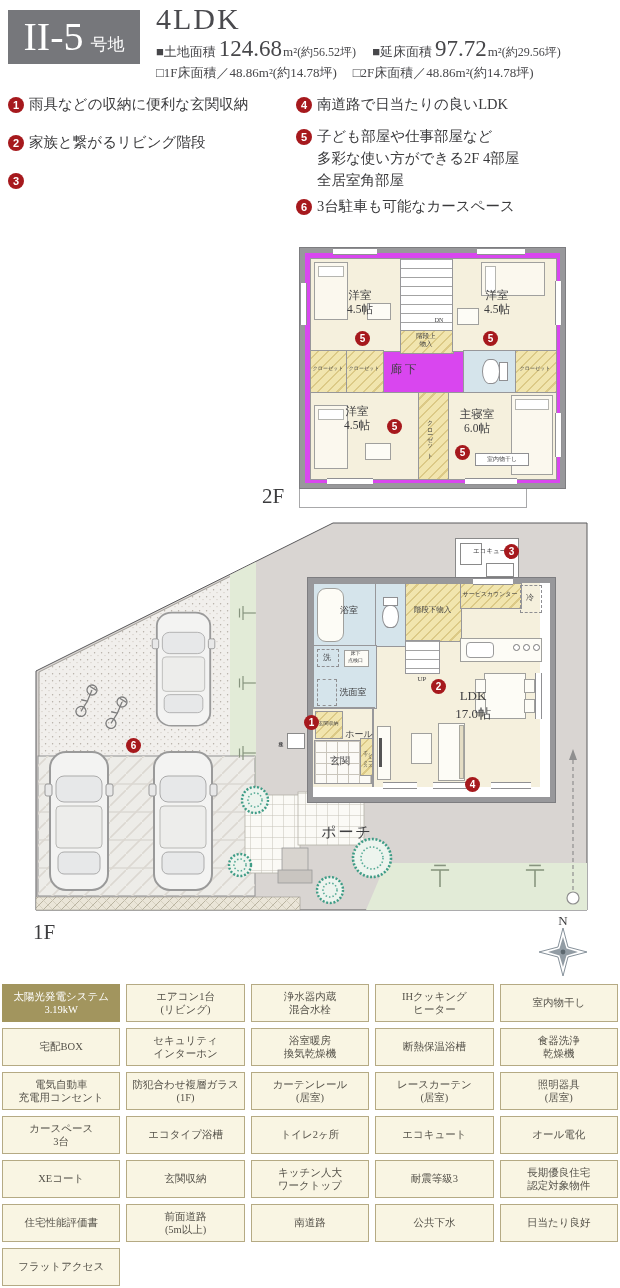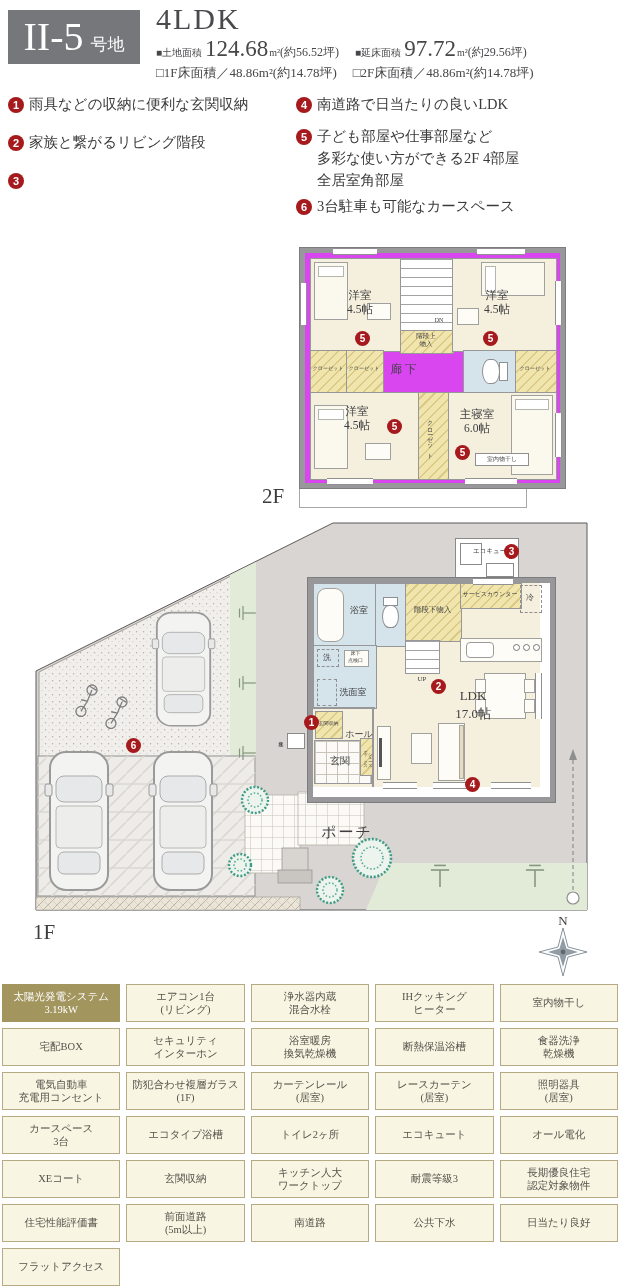--- a/index.html
+++ b/index.html
@@ -7,21 +7,21 @@
          font-family:"Liberation Serif","DejaVu Serif",serif;color:#3f3f43;}
   .abs{position:absolute;}
   .label{position:absolute;color:#3e3e40;text-align:center;white-space:pre-line;line-height:1.2;}
   
   #lot-badge{left:8px;top:10px;width:132px;height:54px;background:#76777b;color:#fff;
     display:flex;align-items:baseline;justify-content:center;gap:7px;padding-top:0;}
   #lot-badge .big{font-size:40px;line-height:54px;}
   #lot-badge .small{font-size:17px;}
   #plan-type{left:156px;top:2px;font-size:30px;letter-spacing:2px;color:#4a4a4e;}
   .arealine{position:absolute;display:flex;align-items:baseline;white-space:nowrap;color:#47474a;}
-  .arealine .lab{font-size:10px;}
+  .arealine .lab{font-size:13px;}
   .arealine .val{font-size:23px;margin:0 1px 0 3px;}
   .arealine .apx{font-size:12px;}
   .arealine .gap{width:16px;}
   
   .feat{position:absolute;display:flex;gap:5px;width:288px;}
   .fmk{flex:0 0 16px;width:16px;height:16px;border-radius:50%;background:#a6191d;color:#fff;
        font:bold 11px/16px "Liberation Sans",sans-serif;text-align:center;margin-top:3px;}
   .ftext{font-size:14.5px;line-height:1.5;white-space:pre-line;color:#3a3a3c;}
   
   .house{position:absolute;border:5px solid #98989b;background:#fff;box-shadow:0 0 0 1px #7d7d80;}
@@ -331,21 +331,21 @@
       <div class="furn" style="left:162px;top:116px;width:9px;height:12px;"></div>
       <div class="furn" style="left:211px;top:96px;width:9px;height:12px;"></div>
       <div class="furn" style="left:211px;top:116px;width:9px;height:12px;"></div>
 
       <div class="win" style="left:70px;top:199px;width:34px;height:5px;"></div>
       <div class="win" style="left:120px;top:199px;width:44px;height:5px;"></div>
       <div class="win" style="left:178px;top:199px;width:40px;height:5px;"></div>
       <div class="winv" style="left:222px;top:90px;width:5px;height:46px;"></div>
       <div class="win" style="left:160px;top:-5px;width:40px;height:5px;"></div>
 
-      <div class="label" style="left:31px;top:22px;width:30px;font-size:9px;">浴室</div>
+      <div class="label" style="left:21px;top:22px;width:30px;font-size:9px;">浴室</div>
       <div class="label" style="left:93px;top:22px;width:53px;font-size:7.5px;">階段下物入</div>
       <div class="label" style="left:147px;top:8px;width:60px;font-size:6px;">サービスカウンター</div>
       <div class="label" style="left:207px;top:10px;width:20px;font-size:8px;">冷</div>
       <div class="label" style="left:4px;top:70px;width:20px;font-size:8px;">洗</div>
       <div class="label" style="left:31px;top:68px;width:23px;font-size:5px;line-height:1.3;">床下
 点検口</div>
       <div class="label" style="left:20px;top:104px;width:40px;font-size:9px;">洗面室</div>
       <div class="label" style="left:96px;top:92px;width:26px;font-size:7px;">UP</div>
       <div class="label" style="left:128px;top:104px;width:64px;font-size:13px;line-height:1.35;">LDK
 17.0帖</div>

